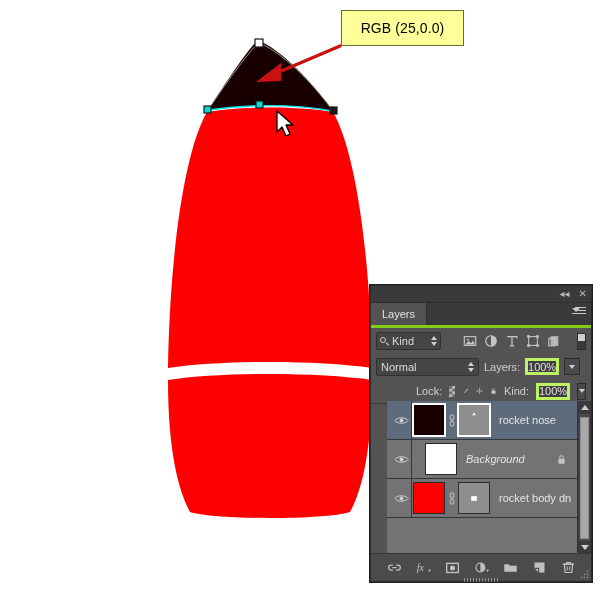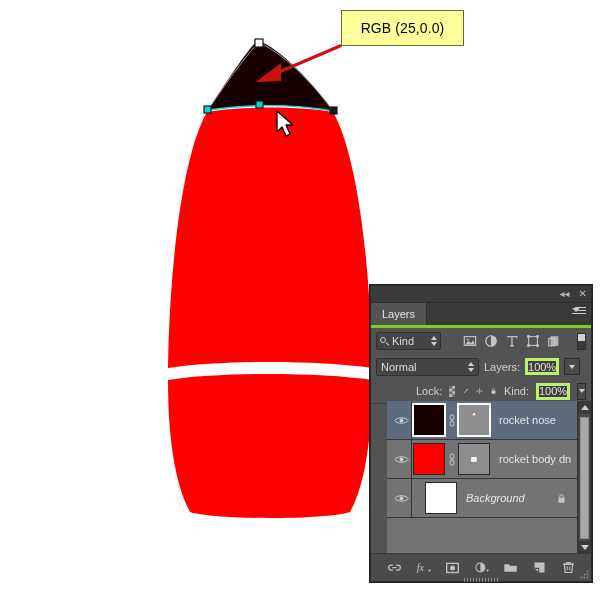--- a/index.html
+++ b/index.html
@@ -560,53 +560,53 @@
 
 
     <div class="layer-row">
       <div class="eye-cell">
         <svg class="eye" viewBox="0 0 18 12">
           <path d="M1 6 C4 1.6, 14 1.6, 17 6 C14 10.4, 4 10.4, 1 6 Z" fill="none" stroke="currentColor" stroke-width="1.2"></path>
           <circle cx="9" cy="6" r="2.3" fill="currentColor"></circle>
         </svg>
       </div>
       <div class="eye-sep"></div>
+      <div class="bg-thumb"></div>
+      <span class="layer-name bg-italic">Background</span>
+      <svg class="lock-badge" viewBox="0 0 16 16">
+        <rect x="3.5" y="7" width="9" height="7" rx="1" fill="currentColor"></rect>
+        <path d="M5.5 7 V5 a2.5 2.5 0 0 1 5 0 V7" fill="none" stroke="currentColor" stroke-width="1.5"></path>
+      </svg>
+    </div>
+
+    <div class="layer-row">
+      <div class="eye-cell">
+        <svg class="eye" viewBox="0 0 18 12">
+          <path d="M1 6 C4 1.6, 14 1.6, 17 6 C14 10.4, 4 10.4, 1 6 Z" fill="none" stroke="currentColor" stroke-width="1.2"></path>
+          <circle cx="9" cy="6" r="2.3" fill="currentColor"></circle>
+        </svg>
+      </div>
+      <div class="eye-sep"></div>
       <div class="thumb" style="background:#ff0000"></div>
       <div class="link-cell">
         <svg class="link-ico" viewBox="0 0 8 14">
           <rect x="2" y="1" width="4" height="5" rx="2" fill="none" stroke="currentColor" stroke-width="1.2"></rect>
           <rect x="2" y="8" width="4" height="5" rx="2" fill="none" stroke="currentColor" stroke-width="1.2"></rect>
           <rect x="3.2" y="5.5" width="1.6" height="3" fill="currentColor"></rect>
         </svg>
       </div>
       <div class="mask-thumb">
         <svg width="100%" height="100%" viewBox="0 0 32 32">
           <rect width="32" height="32" fill="#8e8e8e"></rect>
           <rect x="13" y="14" width="6" height="5" fill="#ffffff"></rect>
         </svg>
       </div>
       <span class="layer-name">rocket body dn</span>
     </div>
 
-    <div class="layer-row">
-      <div class="eye-cell">
-        <svg class="eye" viewBox="0 0 18 12">
-          <path d="M1 6 C4 1.6, 14 1.6, 17 6 C14 10.4, 4 10.4, 1 6 Z" fill="none" stroke="currentColor" stroke-width="1.2"></path>
-          <circle cx="9" cy="6" r="2.3" fill="currentColor"></circle>
-        </svg>
-      </div>
-      <div class="eye-sep"></div>
-      <div class="bg-thumb"></div>
-      <span class="layer-name bg-italic">Background</span>
-      <svg class="lock-badge" viewBox="0 0 16 16">
-        <rect x="3.5" y="7" width="9" height="7" rx="1" fill="currentColor"></rect>
-        <path d="M5.5 7 V5 a2.5 2.5 0 0 1 5 0 V7" fill="none" stroke="currentColor" stroke-width="1.5"></path>
-      </svg>
-    </div>
-
     <div class="vscroll">
       <div class="track"></div>
       <div class="arrow up">
           <i></i>
         </div>
       <div class="thumbbar"></div>
       <div class="arrow dn" style="position:absolute;bottom:0;left:0;right:0">
           <i></i>
         </div>
     </div>

